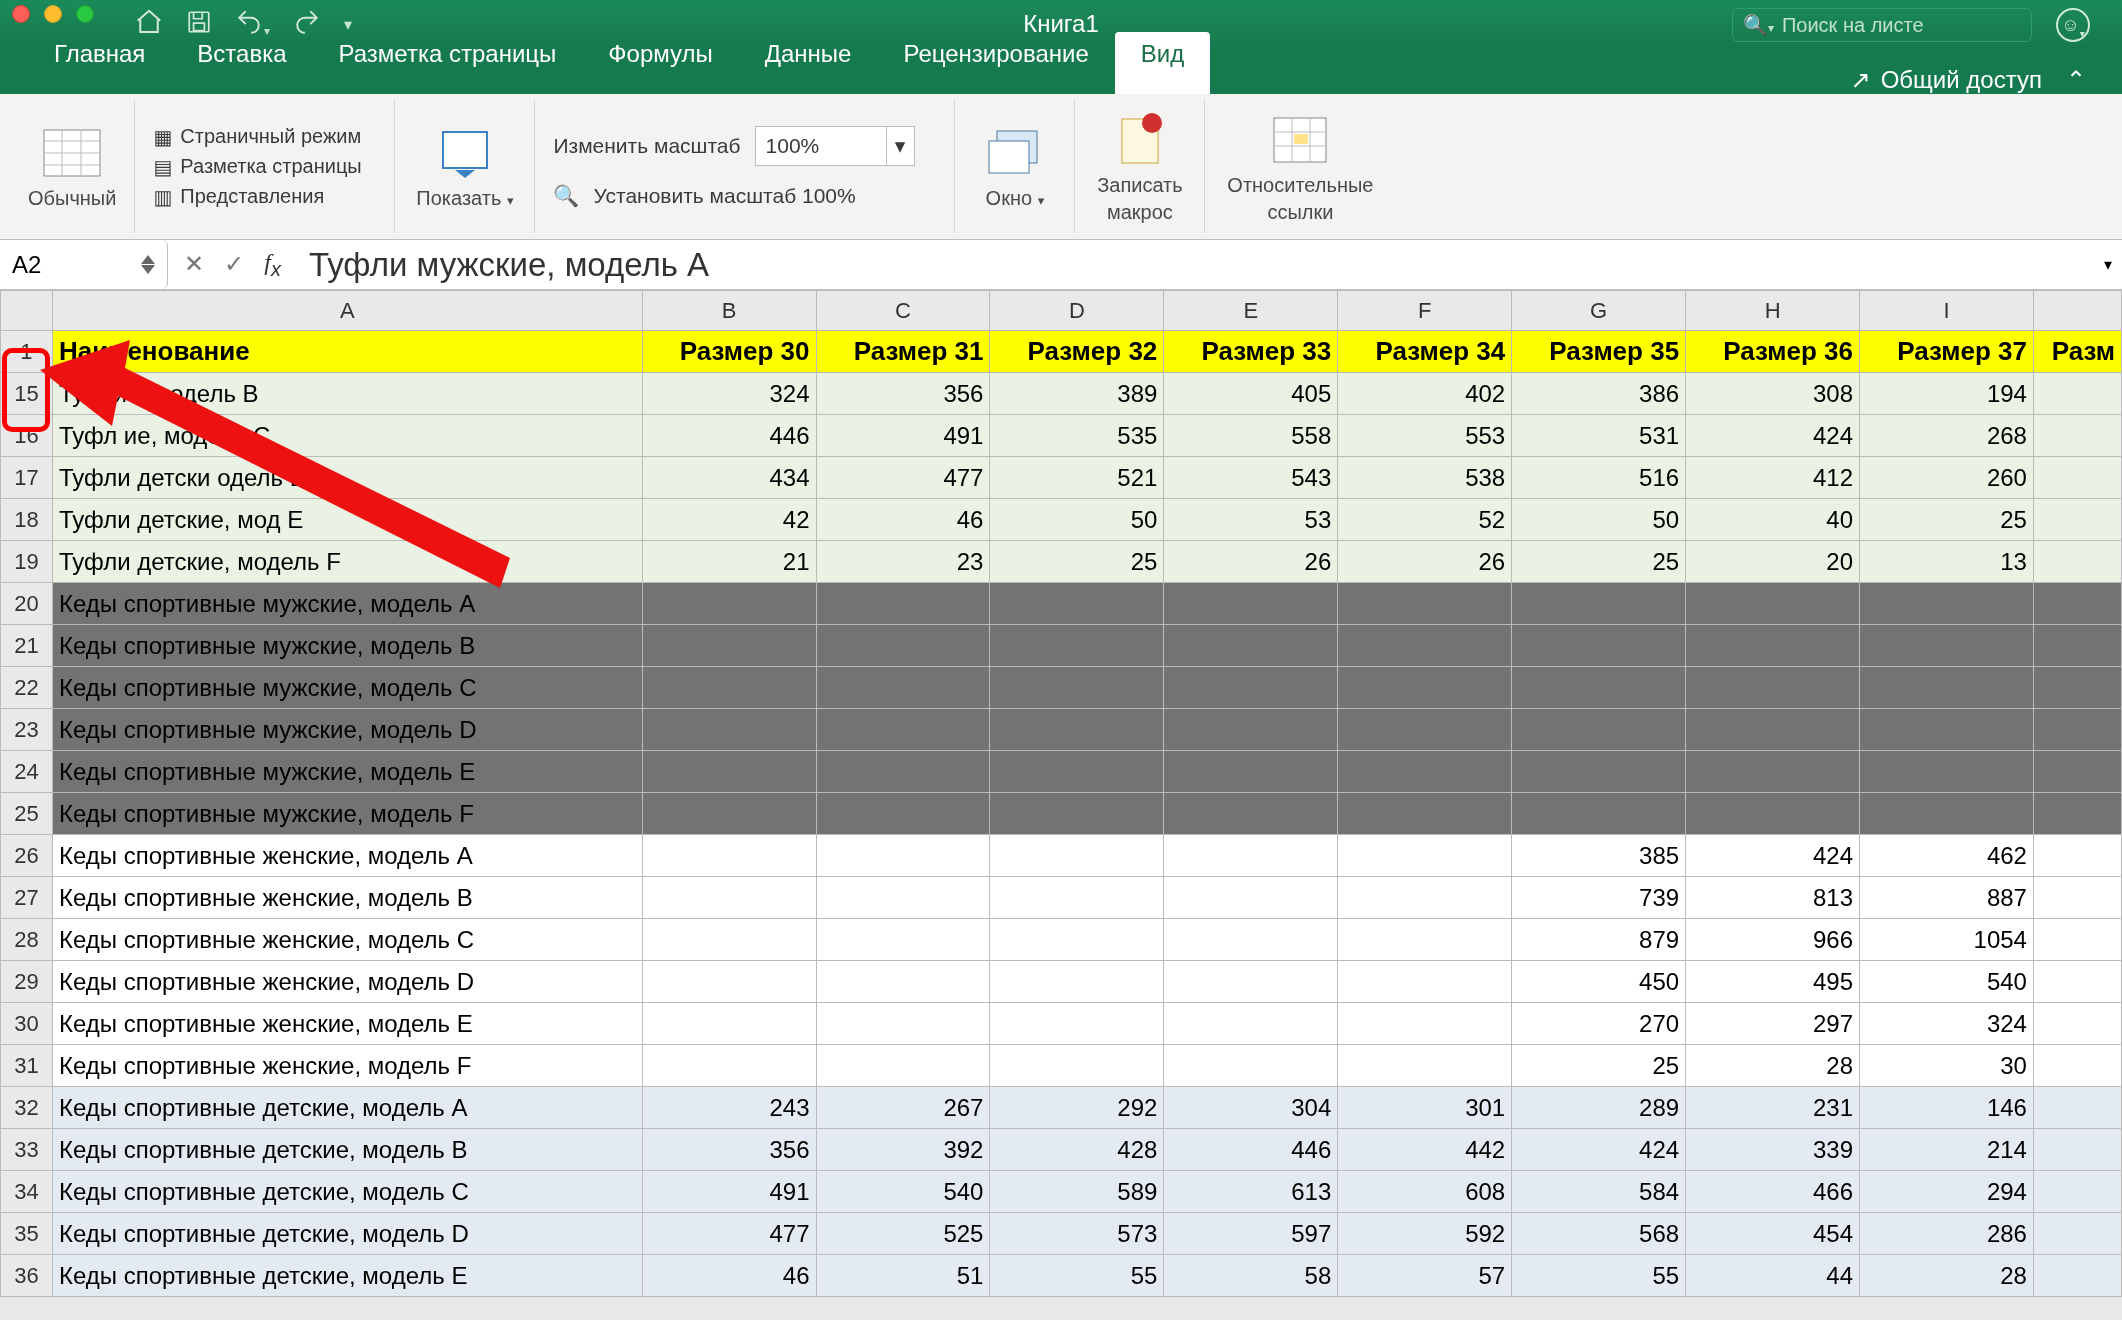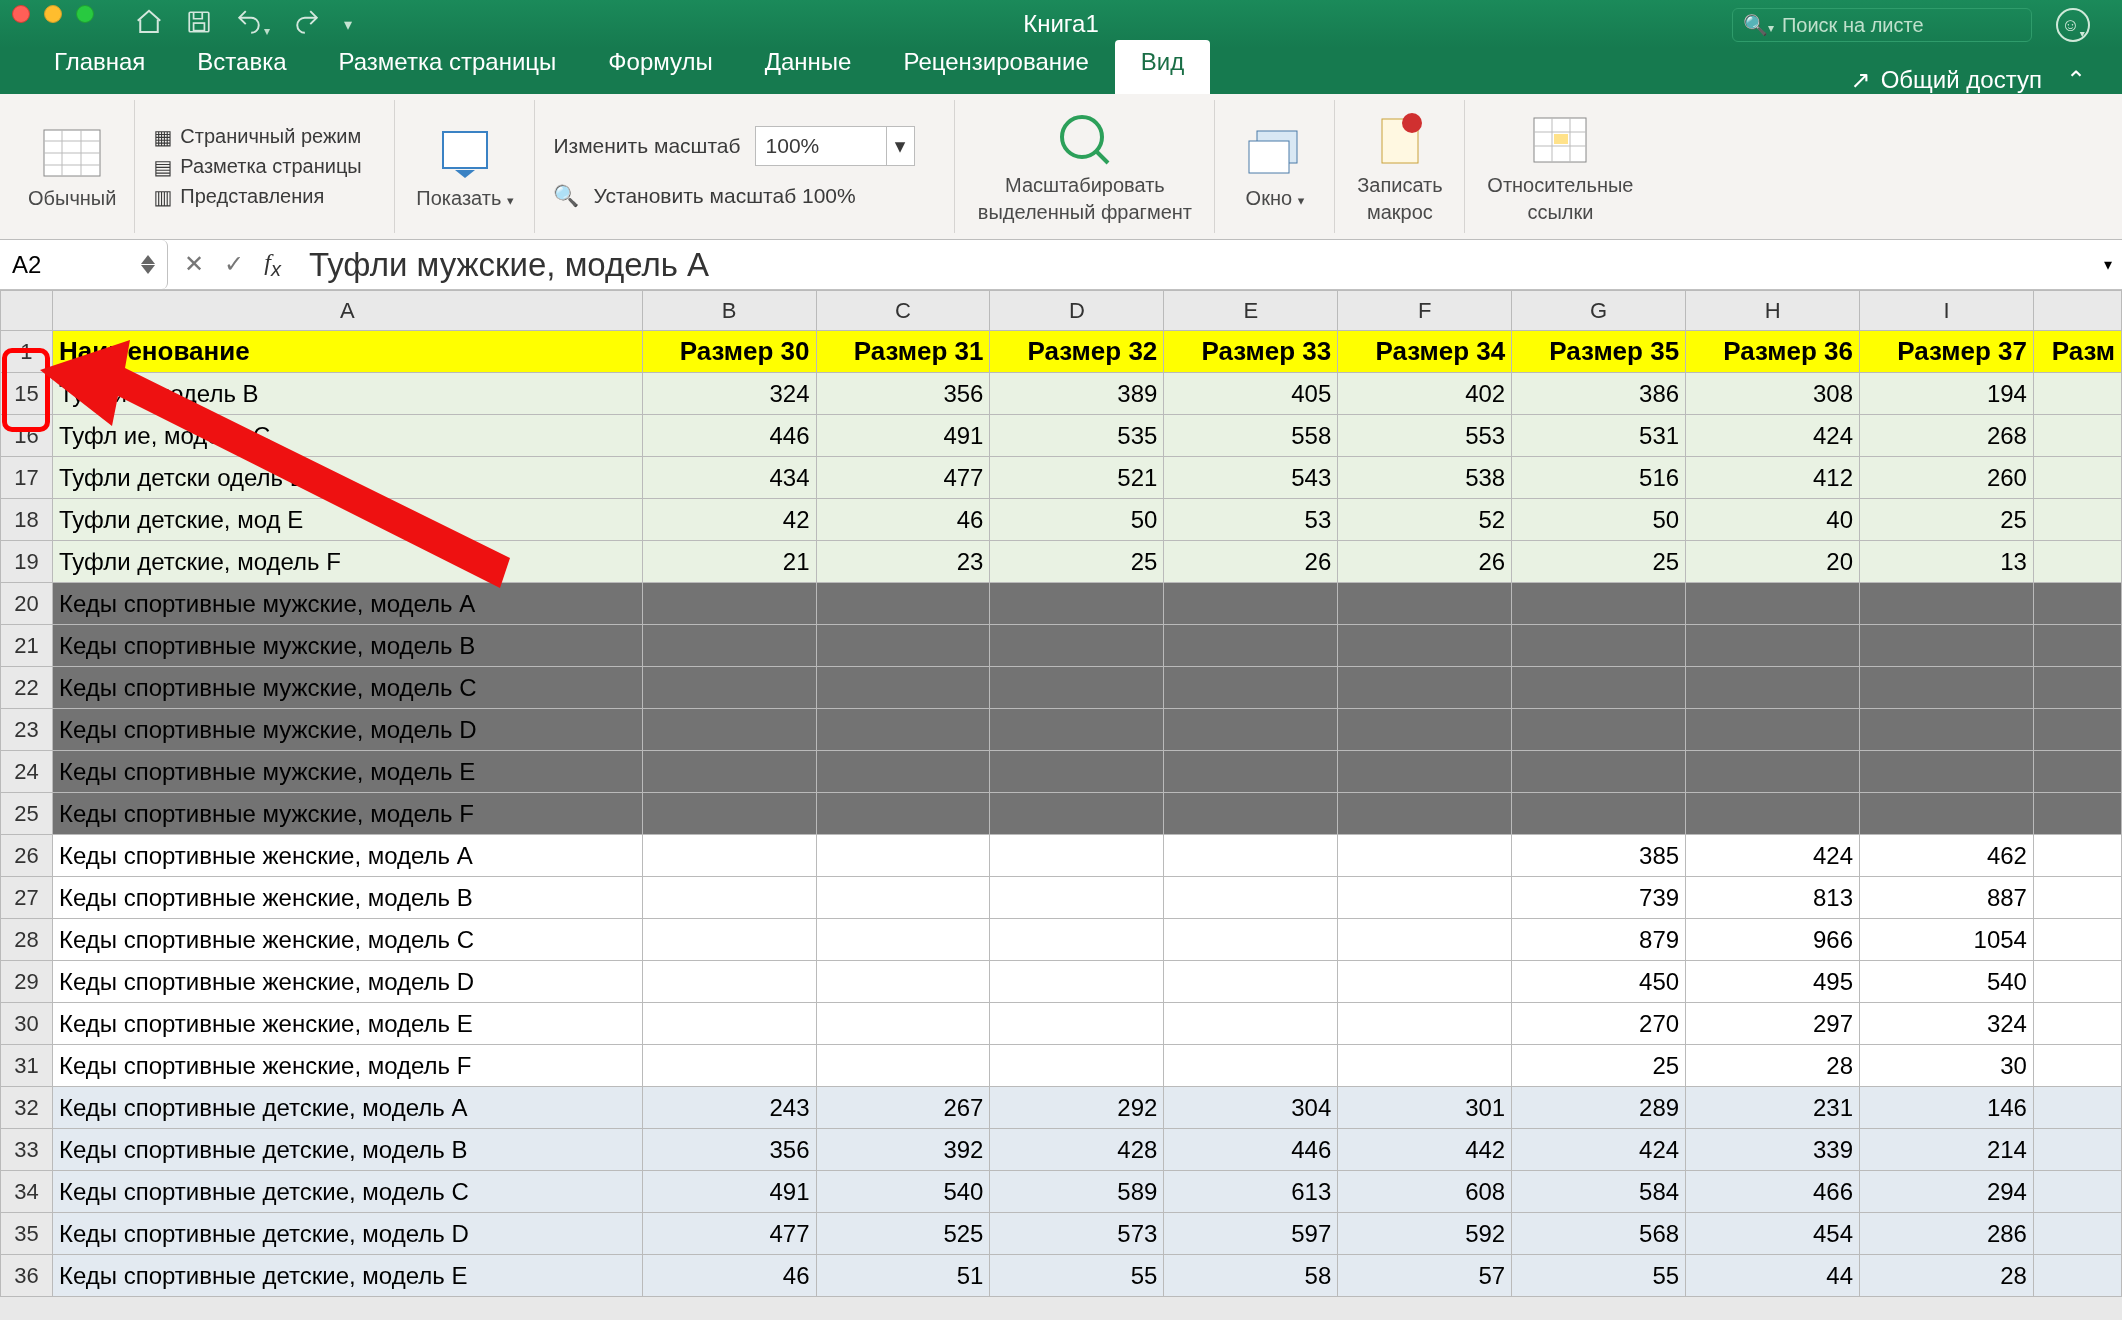--- a/index.html
+++ b/index.html
@@ -13,21 +13,21 @@
 .tdot.yellow{background:#ffbd2e;border:1px solid #d1a028;}
 .tdot.green{background:#28c940;border:1px solid #1f9f34;}
 .titlebar .ticons { display:flex; gap:22px; align-items:center; }
 .titlebar .ticons svg,.titlebar .ticons span{color:#cfe9d9;opacity:.95;}
 .title-center{position:absolute; left:50%; transform:translateX(-50%); font-size:24px;text-align:right;}
 .search-title{position:absolute; right:90px; top:8px; width:300px; height:34px; border:1px solid #2f9c6b; border-radius:6px; display:flex; align-items:center; padding:0 10px; color:#bfe0cc; font-size:20px;}
 .smiley{position:absolute; right:32px; top:8px; width:34px; height:34px; border:2px solid #cfe9d9; border-radius:50%; display:flex; align-items:center; justify-content:center; font-size:18px; color:#cfe9d9;}
 
 
 .tabs { height:46px; background:#167a4f; display:flex; align-items:flex-end; padding:0 28px; position:relative;}
-.tab { color:#fff; font-size:24px; padding:8px 26px 18px; cursor:pointer;}
+.tab { color:#fff; font-size:24px; padding:8px 26px 26px; cursor:pointer;}
 .tab.active{ background:#fff; color:#1a6e46; border-radius:4px 4px 0 0;}
 .share{position:absolute; right:36px; color:#fff; font-size:24px; display:flex; align-items:center; gap:10px;}
 
 
 .ribbon { height:146px; background:#f5f3f1; border-bottom:1px solid #bdbdbd; display:flex; align-items:stretch; padding:6px 10px; }
 .group{ display:flex; flex-direction:column; align-items:center; justify-content:center; padding:4px 18px; border-right:1px solid #d6d4d2;}
 .group:last-child{border-right:none;}
 .rlabel{ font-size:20px; color:#4a4a4a; margin-top:4px;}
 .bigicon{ width:64px; height:60px; display:flex; align-items:center; justify-content:center;}
 .chk-list{display:flex;flex-direction:column;gap:6px;font-size:20px;color:#3a3a3a;}
@@ -167,30 +167,20 @@
       <div class="zoombox">
         <span>100%</span>
         <div class="arrow">▾</div>
       </div>
     </div>
     <div class="zoomrow">
       <span>🔍</span>
       <span>Установить масштаб 100%</span>
     </div>
   </div>
-  <div class="group" style="min-width:260px;">
-    <div class="bigicon">
-      <svg width="54" height="54">
-          <circle cx="24" cy="24" r="20" fill="none" stroke="#2ca05a" stroke-width="4"></circle>
-          <line x1="38" y1="38" x2="50" y2="50" stroke="#2ca05a" stroke-width="4"></line>
-        </svg>
-    </div>
-    <div class="rlabel">Масштабировать</div>
-    <div class="rlabel">выделенный фрагмент</div>
-  </div>
   <div class="group" style="min-width:120px;">
     <div class="bigicon">
       <svg width="56" height="48">
           <rect x="10" y="2" width="40" height="32" fill="#d9e8f4" stroke="#4a7aa8"></rect>
           <rect x="2" y="12" width="40" height="32" fill="#fff" stroke="#4a7aa8"></rect>
         </svg>
     </div>
     <div class="rlabel"><span>Окно</span> <span style="font-size:13px;">▾</span></div>
   </div>
   <div class="group" style="min-width:130px;">

